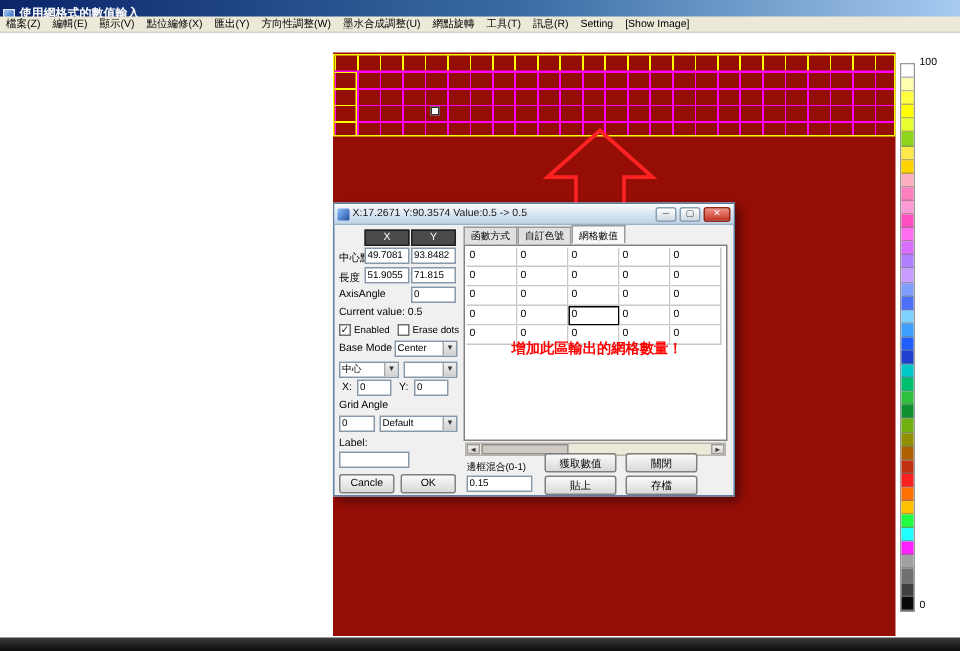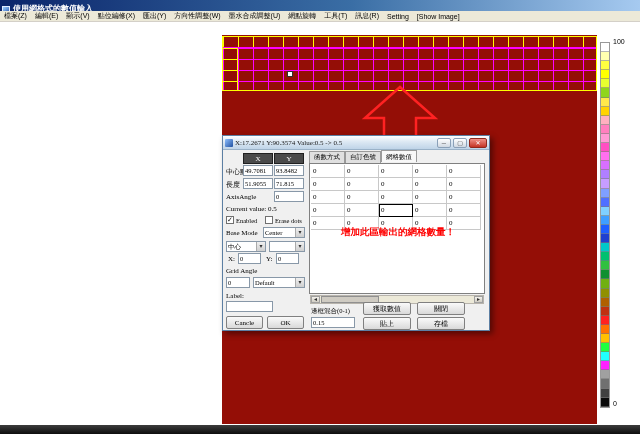--- a/index.html
+++ b/index.html
@@ -38,21 +38,21 @@
   .palette { position:absolute; left:600px; top:42px; width:10px; height:366px; display:flex; flex-direction:column; border:1px solid #999; z-index:2; }
   .palette-cell { flex:1; border-bottom:1px solid rgba(120,120,120,.55); }
   .palette-label-top { position:absolute; left:613px; top:38px; font-size:7px; color:#000; }
   .palette-label-bottom { position:absolute; left:613px; top:400px; font-size:7px; color:#000; }
 
   
   .taskbar { position:absolute; left:0; top:425px; width:640px; height:9px; background:linear-gradient(#3c3c3c,#0d0d0d); z-index:6; }
 
   
   .dialog { position:absolute; left:222px; top:135px; width:268px; height:196px; background:#f0f0f0;
-    border:1px solid #5c7fa3; box-shadow:3px 3px 6px rgba(0,0,0,.45); z-index:10;font-family:Liberation Serif, serif; }
+    border:1px solid #5c7fa3; box-shadow:3px 3px 6px rgba(0,0,0,.45); z-index:10; }
   .dlg-titlebar { position:absolute; left:0; top:0; width:100%; height:14px;
     background:linear-gradient(#fdfeff,#dce8f3 45%,#bfd4e8); border-bottom:1px solid #9ab2c8;
     display:flex; align-items:center; gap:2px; padding:0 2px; }
   .dlg-icon { width:8px; height:8px; background:linear-gradient(135deg,#8ec0ff,#2050a0); border-radius:1px; }
   .dlg-title { font-size:7px; color:#1a1a1a; flex:1; white-space:nowrap; overflow:hidden; }
   .dlg-btn { width:14px; height:10px; border:1px solid #8aa0b8; border-radius:2px;
     background:linear-gradient(#ffffff,#cfd8e2); font-size:6px; line-height:8px; text-align:center; color:#444; }
   .dlg-btn.close { width:18px; background:linear-gradient(#f09086,#c43425); color:#fff; border-color:#90281c; }
 
   .lbl { position:absolute; font-size:7px; color:#000; white-space:nowrap; }

